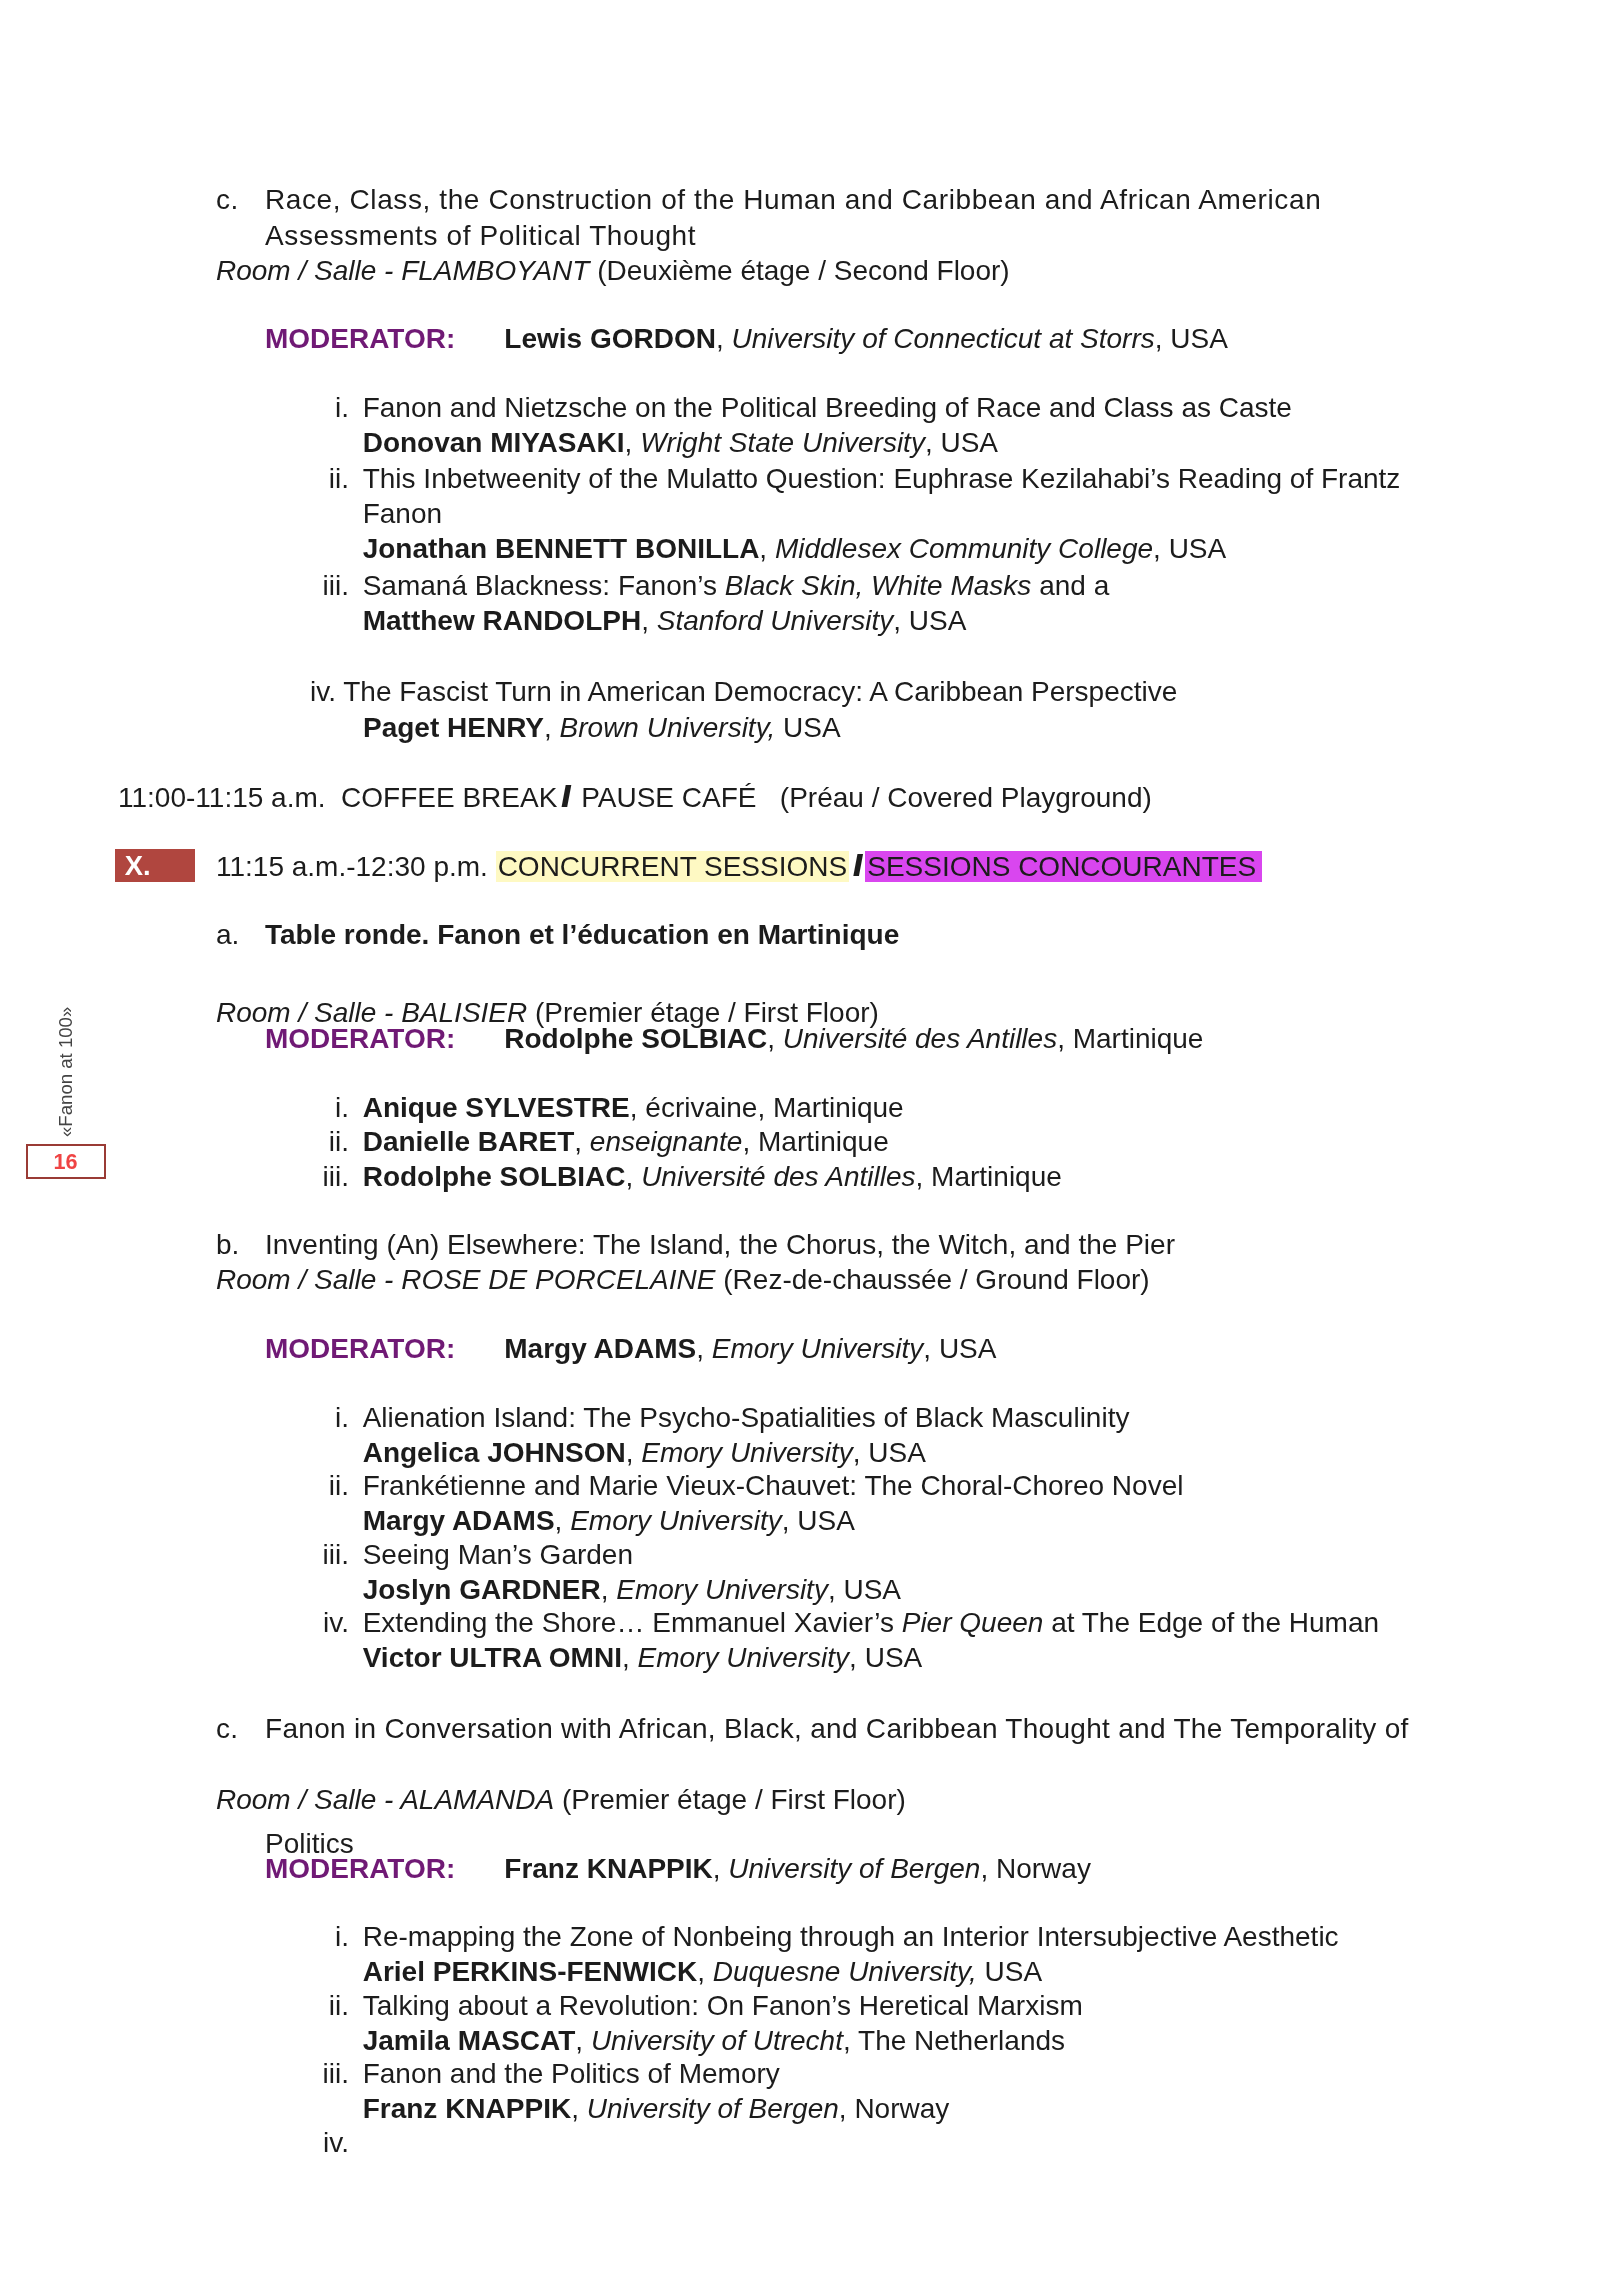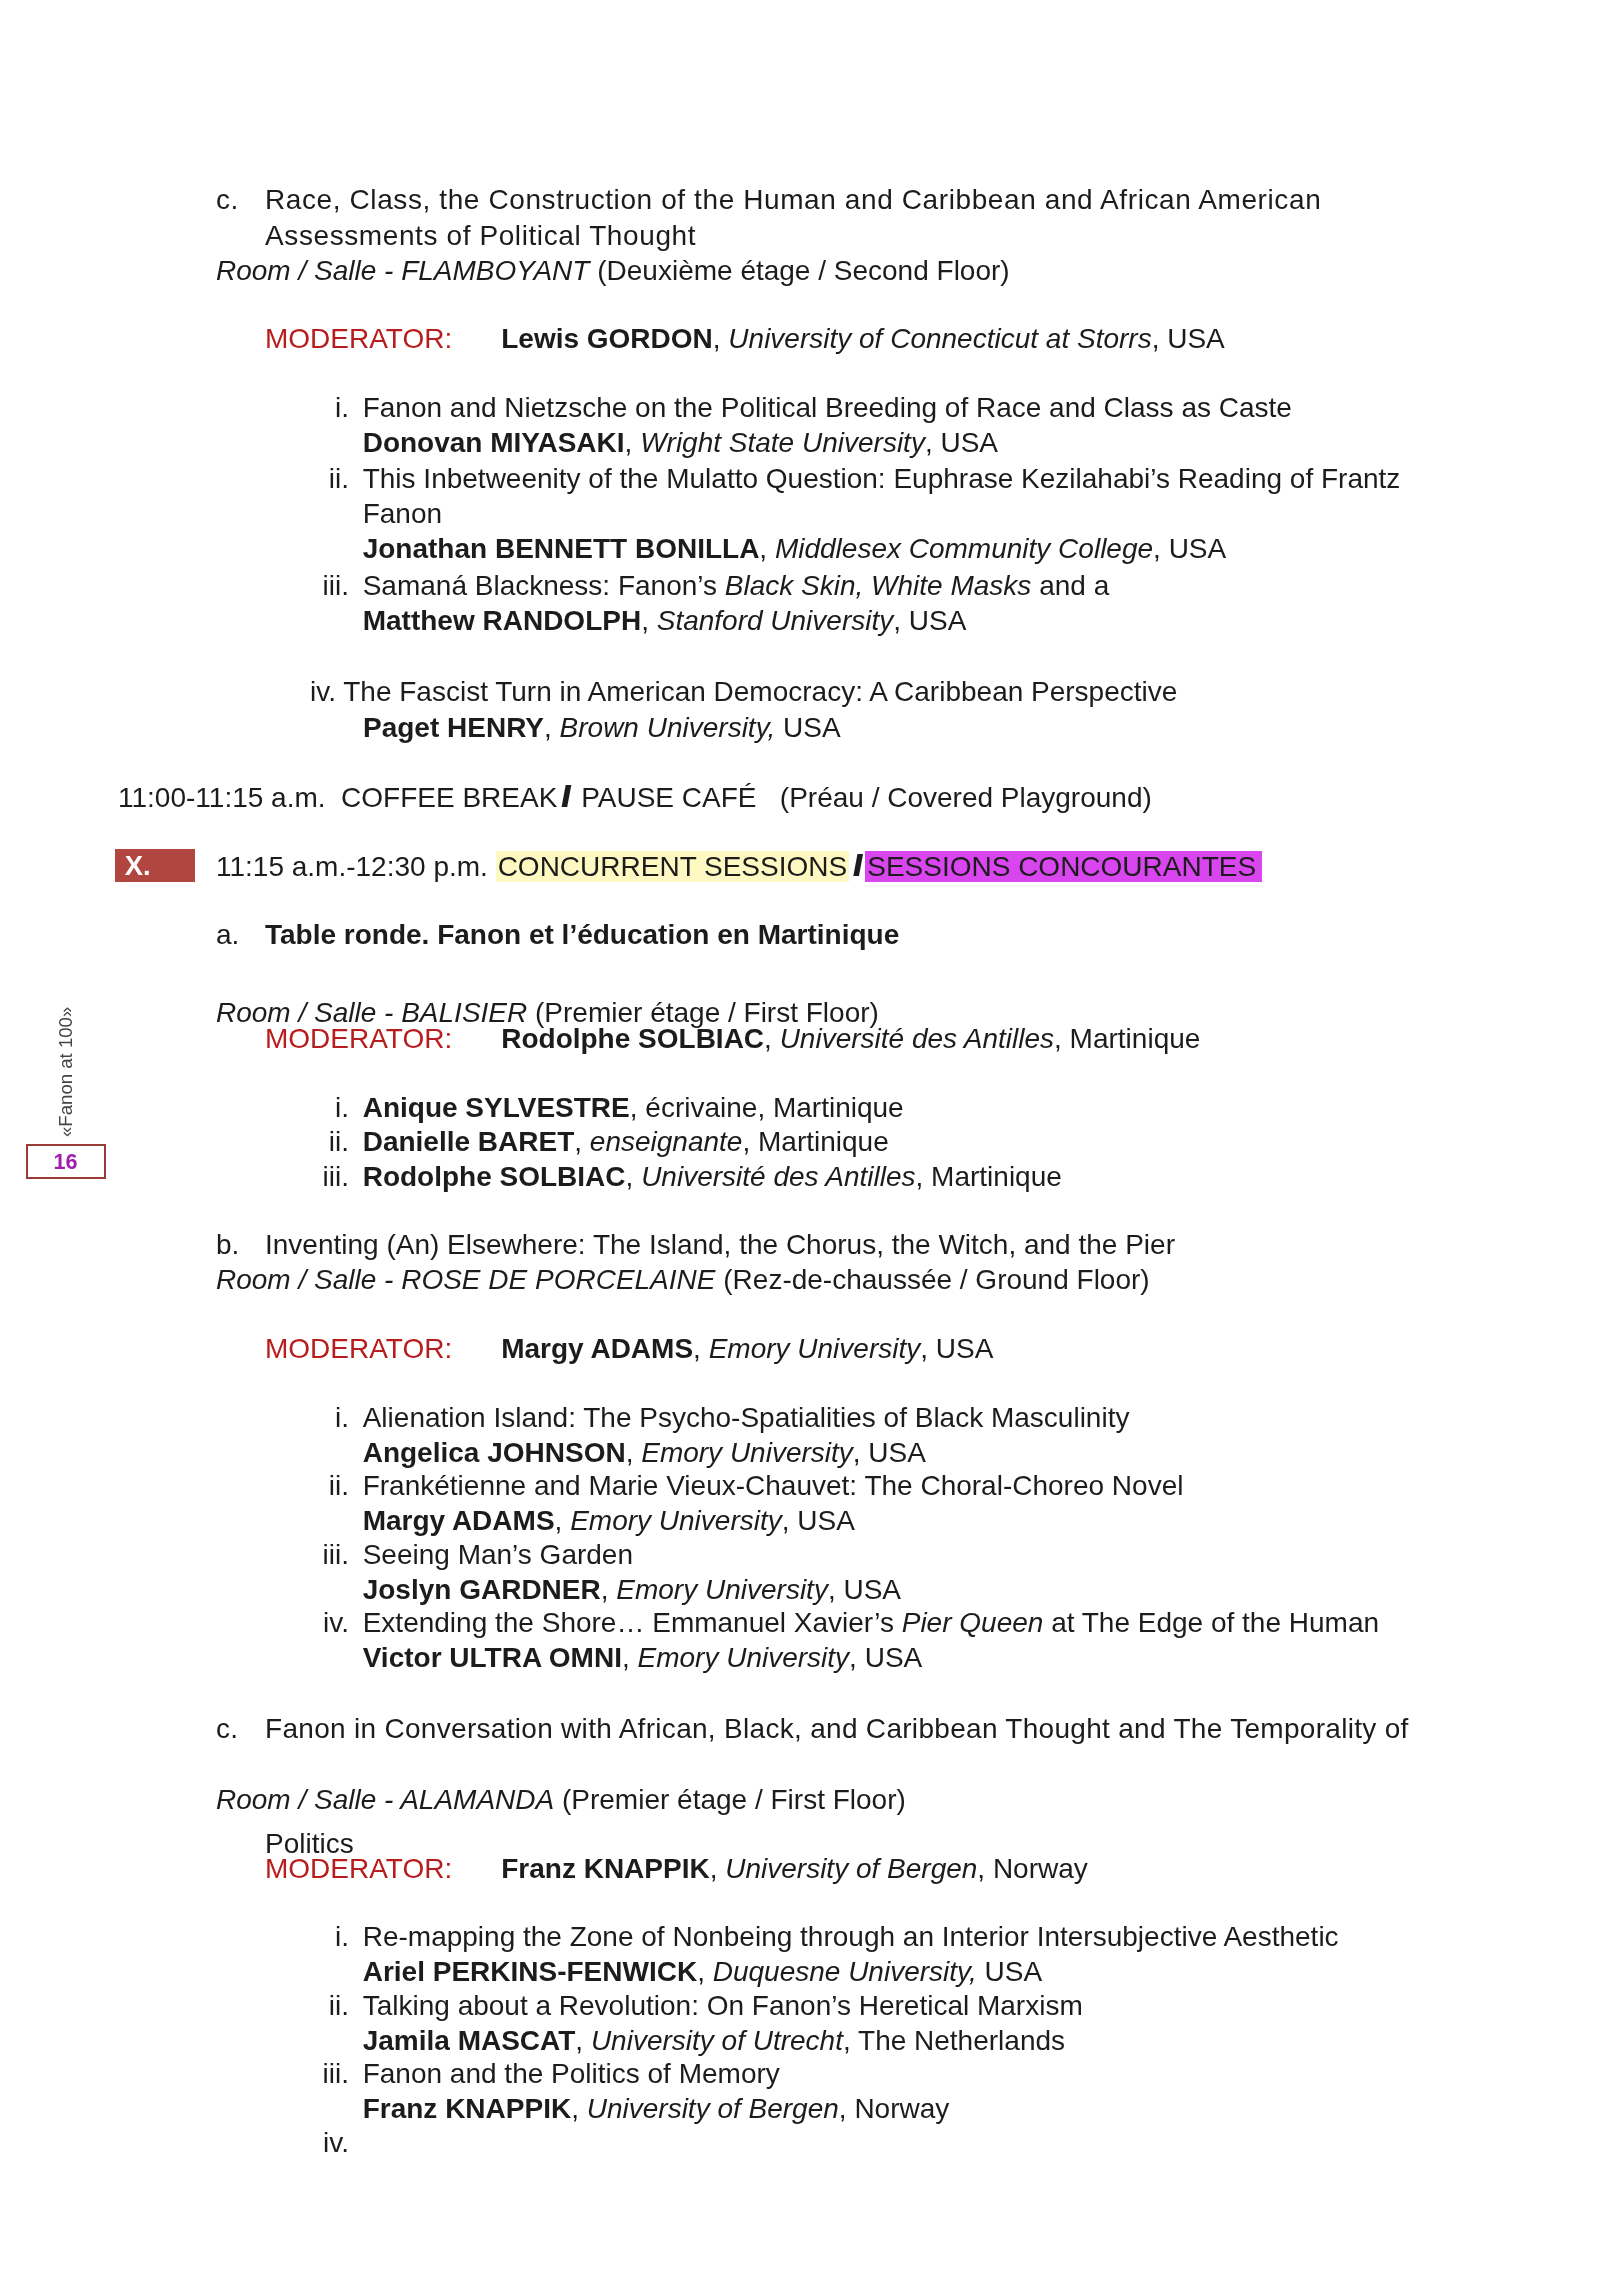--- a/index.html
+++ b/index.html
@@ -6,21 +6,21 @@
     body {
       width: 1621px; height: 2293px; position: relative; overflow: hidden;
       font-family: "Liberation Sans", "DejaVu Sans", sans-serif;
       color: #1c1c1c;
       font-size: 28px;
     }
     .abs { position: absolute; white-space: nowrap; }
     .lh { line-height: 35px; }
     .b { font-weight: bold; }
     .i { font-style: italic; }
-    .mod-label { color: #b91c1c; font-weight: normal; }
+    .mod-label { color: #701a75; font-weight: bold; }
     .sec-letter { display: inline-block; width: 49px; }
     .roman { display: inline-block; text-align: right; width: 49px; margin-right: 13.7px; }
     .item-body { display: inline-block; vertical-align: top; }
     .list-item { position: absolute; left: 314px; line-height: 35px; }
     .list-item .line { display: block; }
     .hl-grey { background: #fef9c3; padding: 0 2px; }
     .hl-blue { background: #d946ef; padding: 0 5.9px 0 2px; }
     .slash { font-weight: bold; font-size: 29px; letter-spacing: -5.9px; margin: 0 7.8px 0 3.9px; }
     .section-badge {
       position: absolute; left: 115px; top: 849px; width: 80px; height: 33px;
@@ -28,21 +28,21 @@
       line-height: 33px; padding-left: 9.8px; box-sizing: border-box;
     }
     .side-title {
       position: absolute; left: 55px; top: 1137px;
       transform: rotate(-90deg); transform-origin: left top;
       font-size: 18.6px; color: #444; white-space: nowrap;
     }
     .page-box {
       position: absolute; left: 25.5px; top: 1144px; width: 80px; height: 35px;
       border: 2px solid #9a3b35; box-sizing: border-box;
-      text-align: center; font-weight: bold; font-size: 21.6px; line-height: 31px; color: #a21caf;
+      text-align: center; font-weight: bold; font-size: 21.6px; line-height: 31px; color: #ef4444;
     }
   </style>
 </head>
 <body>
 
 <div class="side-title">«Fanon at 100»</div>
 <div class="page-box">16</div>
 
 <div class="abs lh" style="left:216px; top:182px; letter-spacing:0.6px;">
   <span class="sec-letter">c.</span><span>Race, Class, the Construction of the Human and Caribbean and African American</span>

